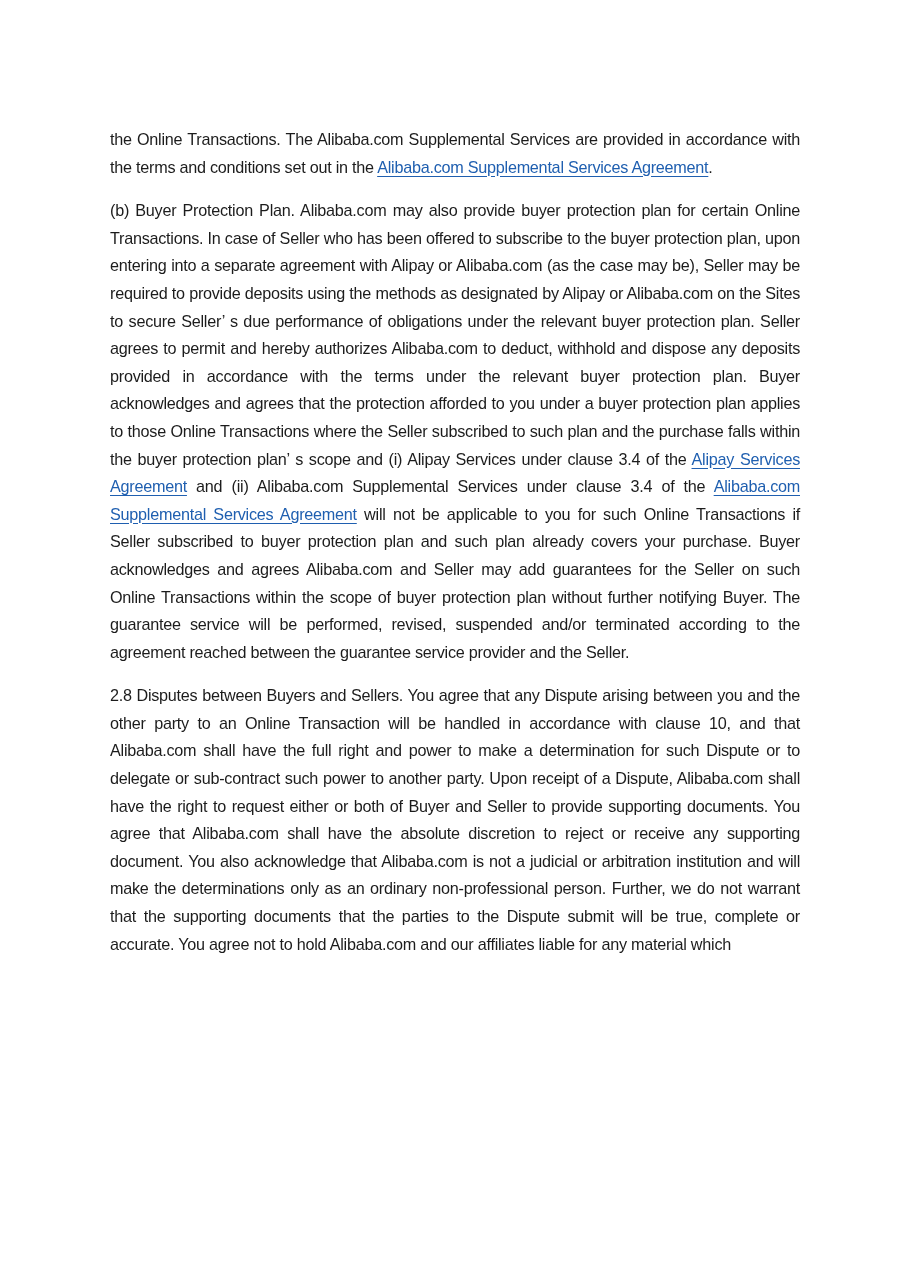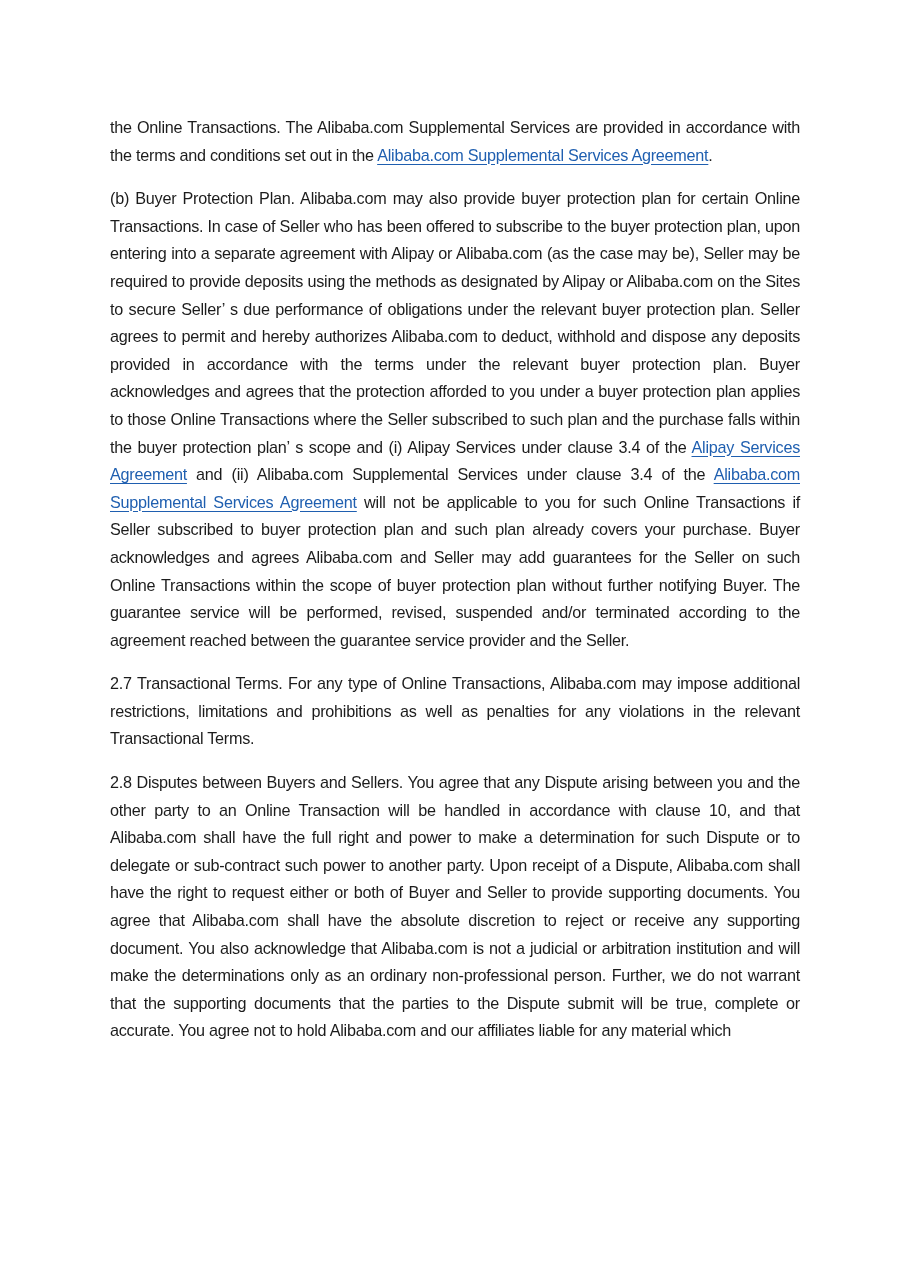--- a/index.html
+++ b/index.html
@@ -3,35 +3,32 @@
 <meta charset="utf-8">
 <style>
   html, body { margin: 0; padding: 0; background: #ffffff; }
   body { width: 908px; height: 1284px; position: relative; overflow: hidden; }
   .page {
     position: absolute; left: 110px; top: 110px; width: 690px;
     font-family: "Liberation Sans", sans-serif;
     font-size: 16.2px; line-height: 27.6px; color: #1c1c1c;
     text-align: justify; letter-spacing: -0.25px;
   }
-  .para { margin: 4px 0 16px 0; }
+  .para { margin: 16px 0 16px 0; }
   a.link { color: #1f5fb0; text-decoration: underline; text-underline-offset: 3px; }
 </style>
 </head>
 <body>
 
 <div class="page">
   <p class="para">
     <span>the Online Transactions.  The Alibaba.com Supplemental Services are provided in accordance with the terms and conditions set out in the </span><a class="link" href="#">Alibaba.com Supplemental Services Agreement</a><span>.</span>
   </p>
 
   <p class="para">
     <span>(b)  Buyer Protection Plan.  Alibaba.com may also provide buyer protection plan for certain Online Transactions.  In case of Seller who has been offered to subscribe to the buyer protection plan, upon entering into a separate agreement with Alipay or Alibaba.com (as the case may be), Seller may be required to provide deposits using the methods as designated by Alipay or Alibaba.com on the Sites to secure Seller’ s due performance of obligations under the relevant buyer protection plan. Seller agrees to permit and hereby authorizes Alibaba.com to deduct, withhold and dispose any deposits provided in accordance with the terms under the relevant buyer protection plan. Buyer acknowledges and agrees that the protection afforded to you under a buyer protection plan applies to those Online Transactions where the Seller subscribed to such plan and the purchase falls within the buyer protection plan’ s scope and (i) Alipay Services under clause 3.4 of the </span><a class="link" href="#">Alipay Services Agreement</a><span> and (ii) Alibaba.com Supplemental Services under clause 3.4 of the </span><a class="link" href="#">Alibaba.com Supplemental Services Agreement</a><span> will not be applicable to you for such Online Transactions if Seller subscribed to buyer protection plan and such plan already covers your purchase. Buyer acknowledges and agrees Alibaba.com and Seller may add guarantees for the Seller on such Online Transactions within the scope of buyer protection plan without further notifying Buyer. The guarantee service will be performed, revised, suspended and/or terminated according to the agreement reached between the guarantee service provider and the Seller.</span>
   </p>
 
-  <p class="para">
-    <span>2.7 Transactional Terms.  For any type of Online Transactions, Alibaba.com may impose additional restrictions, limitations and prohibitions as well as penalties for any violations in the relevant Transactional Terms.</span>
-  </p>
 
   <p class="para">
     <span>2.8 Disputes between Buyers and Sellers. You agree that any Dispute arising between you and the other party to an Online Transaction will be handled in accordance with clause 10, and that Alibaba.com shall have the full right and power to make a determination for such Dispute or to delegate or sub-contract such power to another party.  Upon receipt of a Dispute, Alibaba.com shall have the right to request either or both of Buyer and Seller to provide supporting documents.  You agree that Alibaba.com shall have the absolute discretion to reject or receive any supporting document. You also acknowledge that Alibaba.com is not a judicial or arbitration institution and will make the determinations only as an ordinary non-professional person.  Further, we do not warrant that the supporting documents that the parties to the Dispute submit will be true, complete or accurate.  You agree not to hold Alibaba.com and our affiliates liable for any material which</span>
   </p>
 </div>
 
 </body></html>

